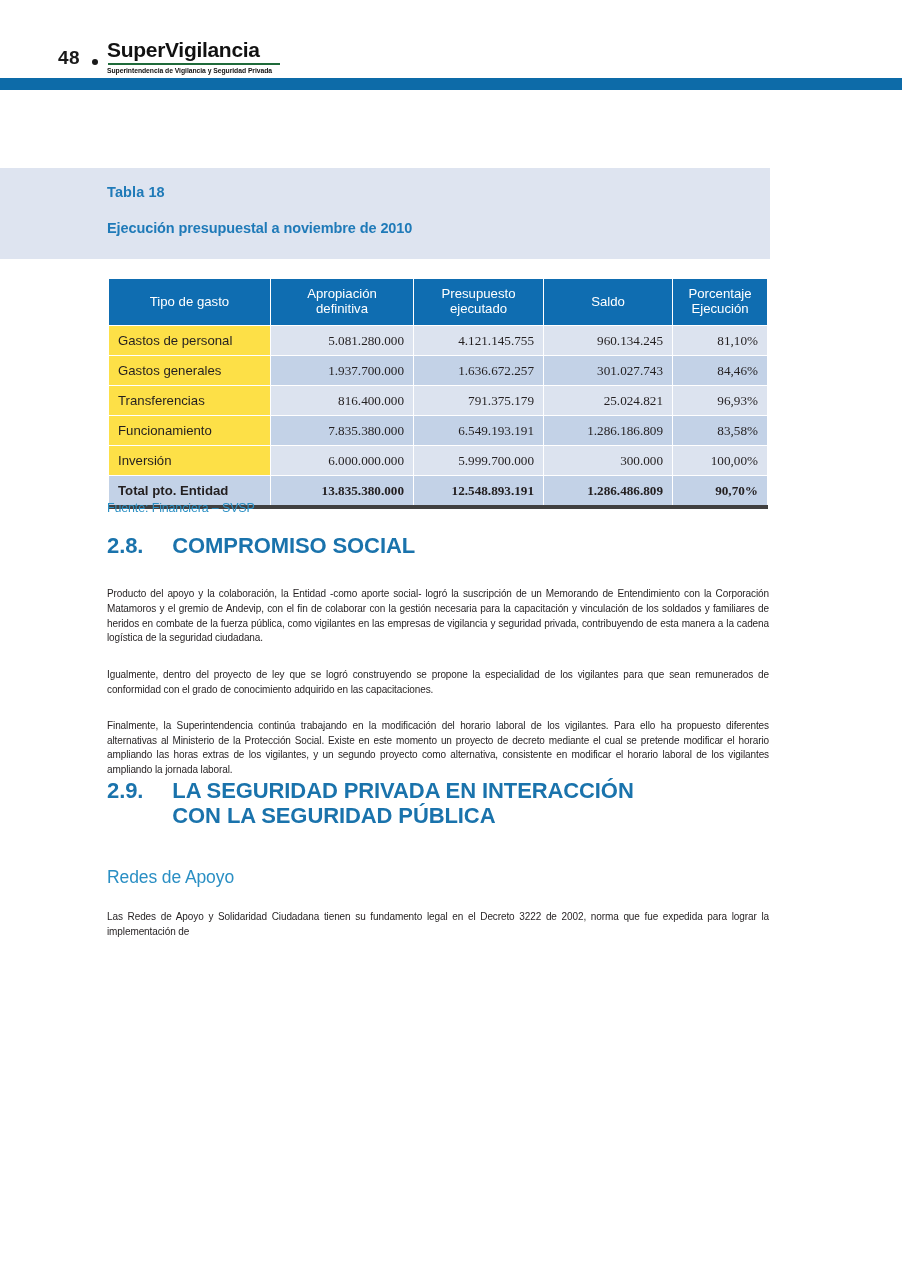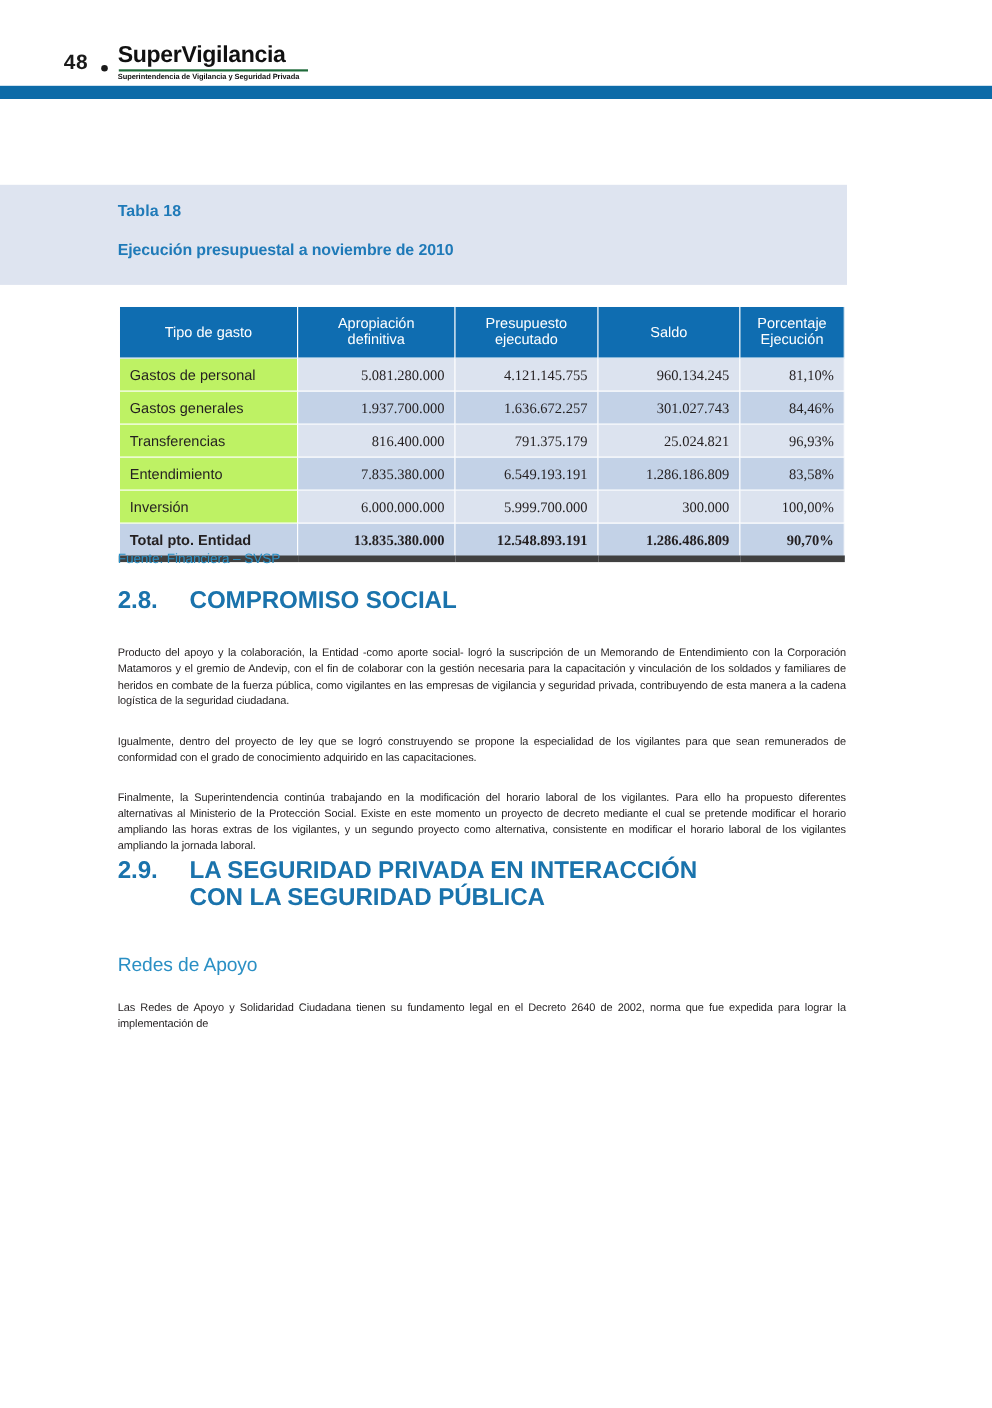--- a/index.html
+++ b/index.html
@@ -119,39 +119,39 @@
     text-align: center;
     line-height: 1.12;
     font-weight: normal;
   }
   .budget-table thead th span { display: block; }
   .budget-table td {
     height: 29px;
     vertical-align: middle;
   }
   .cell-label {
-    background: #bef264;
+    background: #fde047;
     text-align: left;
     padding-left: 9px !important;
     color: #231f20;
   }
   .cell-num {
     text-align: right;
     padding-right: 9px !important;
     color: #231f20;
     font-family: Liberation Serif, serif;
   }
   tr.odd .cell-num { background: #dce3ef; }
   tr.even .cell-num { background: #c3d2e7; }
   tr.total .cell-label,
   tr.total .cell-num {
     background: #c3d2e7;
     font-weight: bold;
   }
-  tr.total td { border-bottom: 6px solid #404040; }
+  tr.total td { border-bottom: 4px solid #404040; }
 
   .col-1 { width: 162px; }
   .col-2 { width: 143px; }
   .col-3 { width: 130px; }
   .col-4 { width: 129px; }
   .col-5 { width: 95px; }
 
   .table-source {
     position: absolute;
     left: 107px; top: 501px;
@@ -278,21 +278,21 @@
       <td class="cell-num">84,46%</td>
     </tr>
     <tr class="odd">
       <td class="cell-label">Transferencias</td>
       <td class="cell-num">816.400.000</td>
       <td class="cell-num">791.375.179</td>
       <td class="cell-num">25.024.821</td>
       <td class="cell-num">96,93%</td>
     </tr>
     <tr class="even">
-      <td class="cell-label">Entendimiento</td>
+      <td class="cell-label">Funcionamiento</td>
       <td class="cell-num">7.835.380.000</td>
       <td class="cell-num">6.549.193.191</td>
       <td class="cell-num">1.286.186.809</td>
       <td class="cell-num">83,58%</td>
     </tr>
     <tr class="odd">
       <td class="cell-label">Inversión</td>
       <td class="cell-num">6.000.000.000</td>
       <td class="cell-num">5.999.700.000</td>
       <td class="cell-num">300.000</td>
@@ -324,14 +324,14 @@
   <h2 class="section-heading sec-29">
     <span class="num">2.9.</span>
     <span class="title">
       <span>LA SEGURIDAD PRIVADA EN INTERACCIÓN</span><br>
       <span>CON LA SEGURIDAD PÚBLICA</span>
     </span>
   </h2>
 
   <h3 class="sub-heading">Redes de Apoyo</h3>
 
-  <p class="body-par">Las Redes de Apoyo y Solidaridad Ciudadana tienen su fundamento legal en el Decreto 2640 de 2002, norma que fue expedida para lograr la implementación de</p>
+  <p class="body-par">Las Redes de Apoyo y Solidaridad Ciudadana tienen su fundamento legal en el Decreto 3222 de 2002, norma que fue expedida para lograr la implementación de</p>
 </div>
 
 </body></html>

